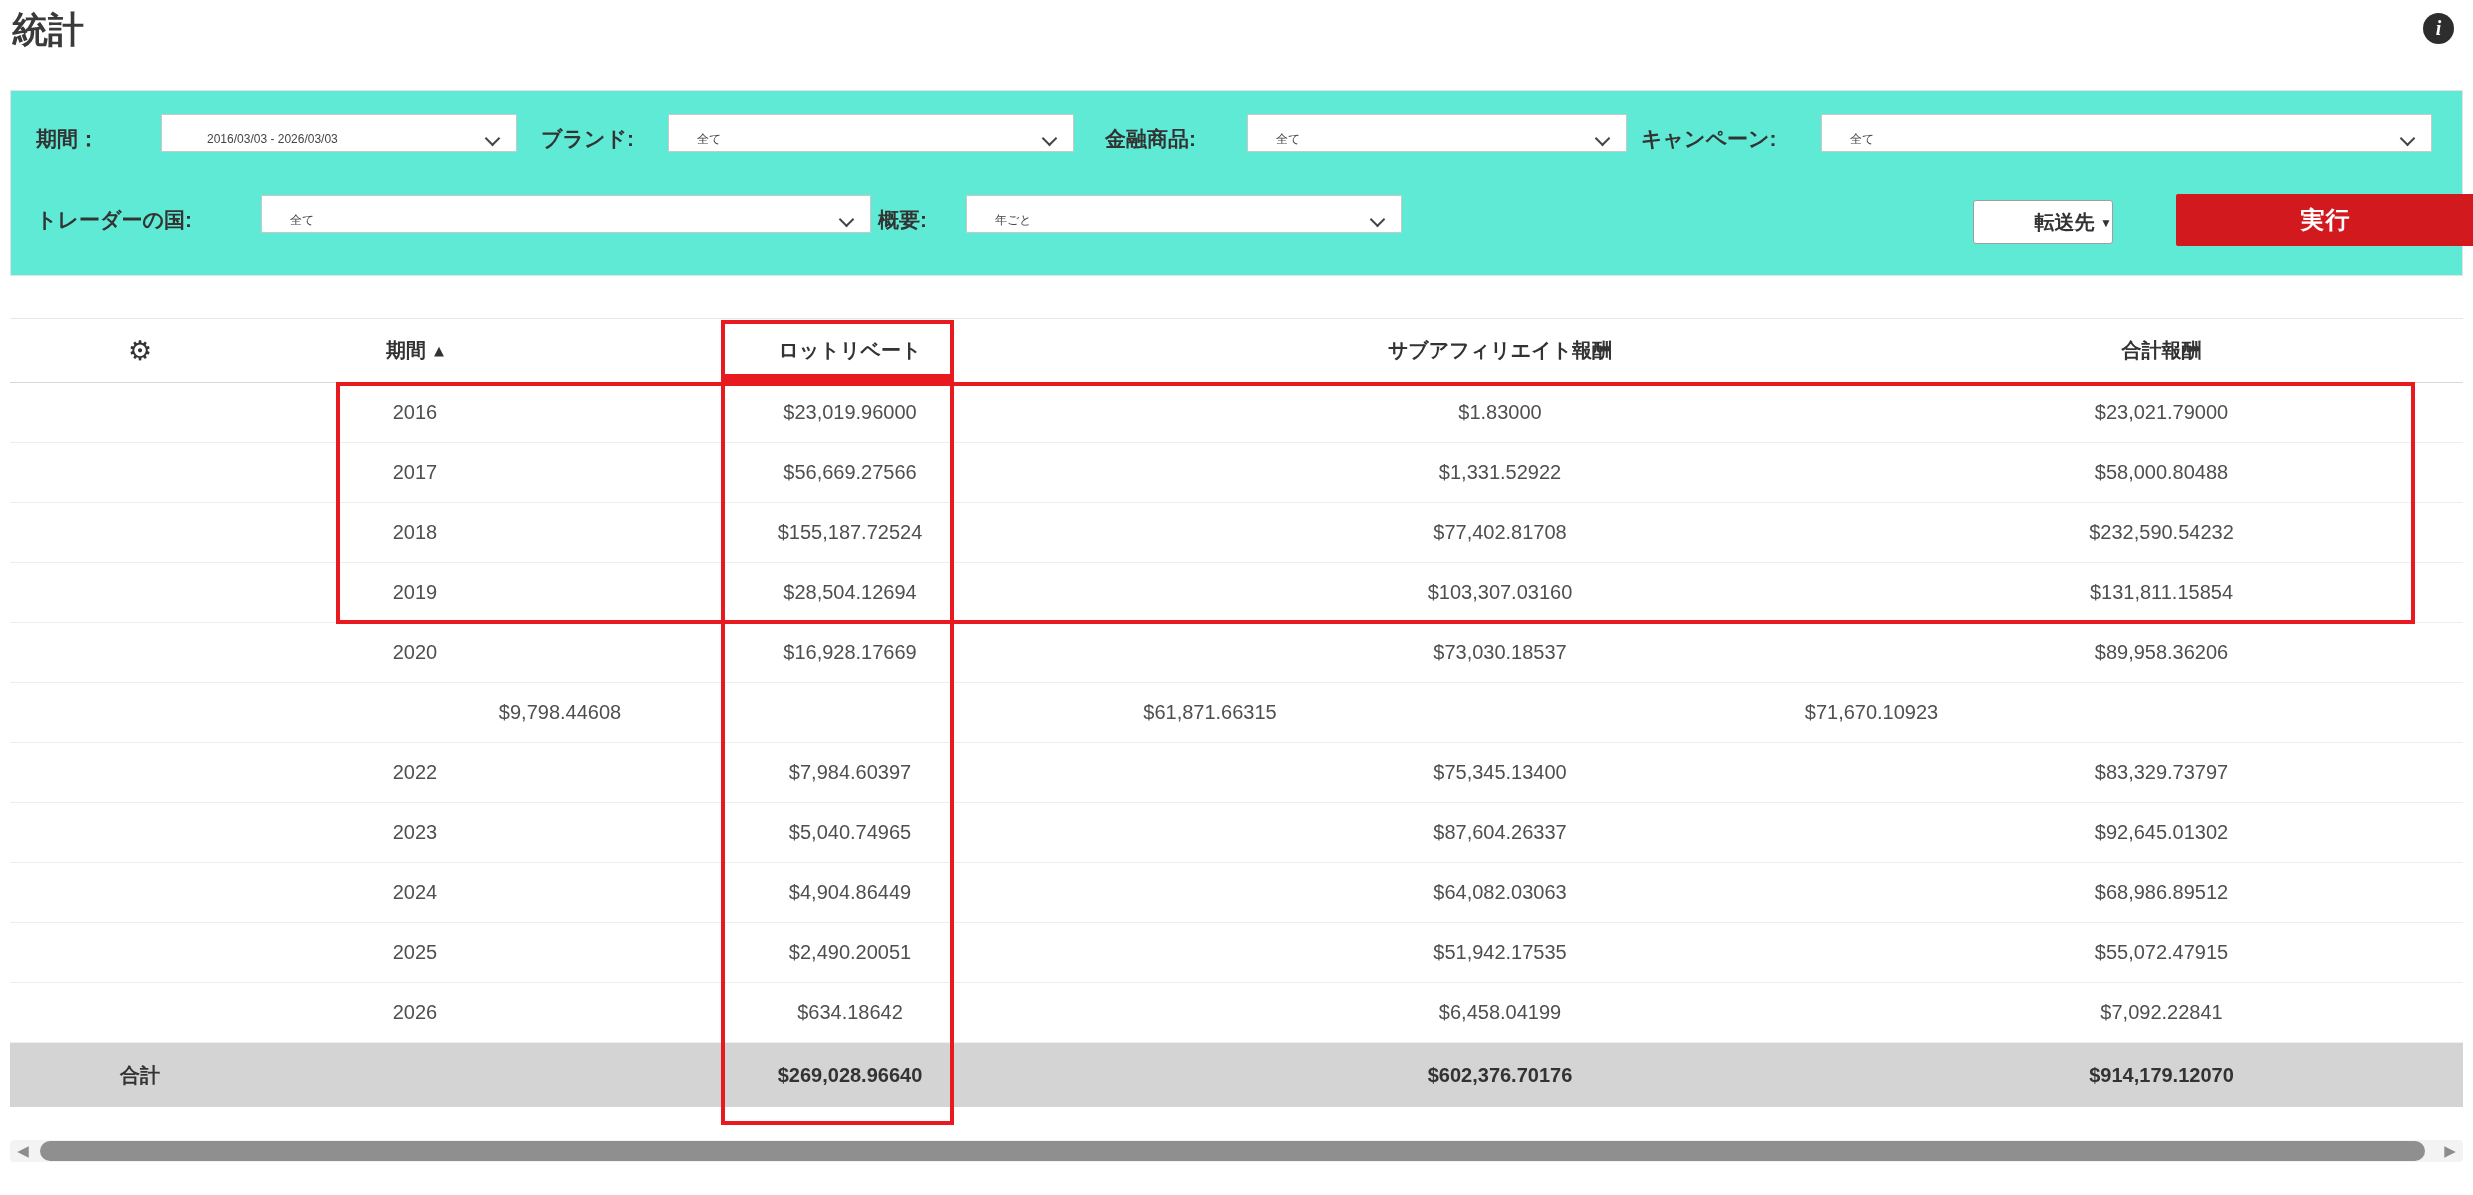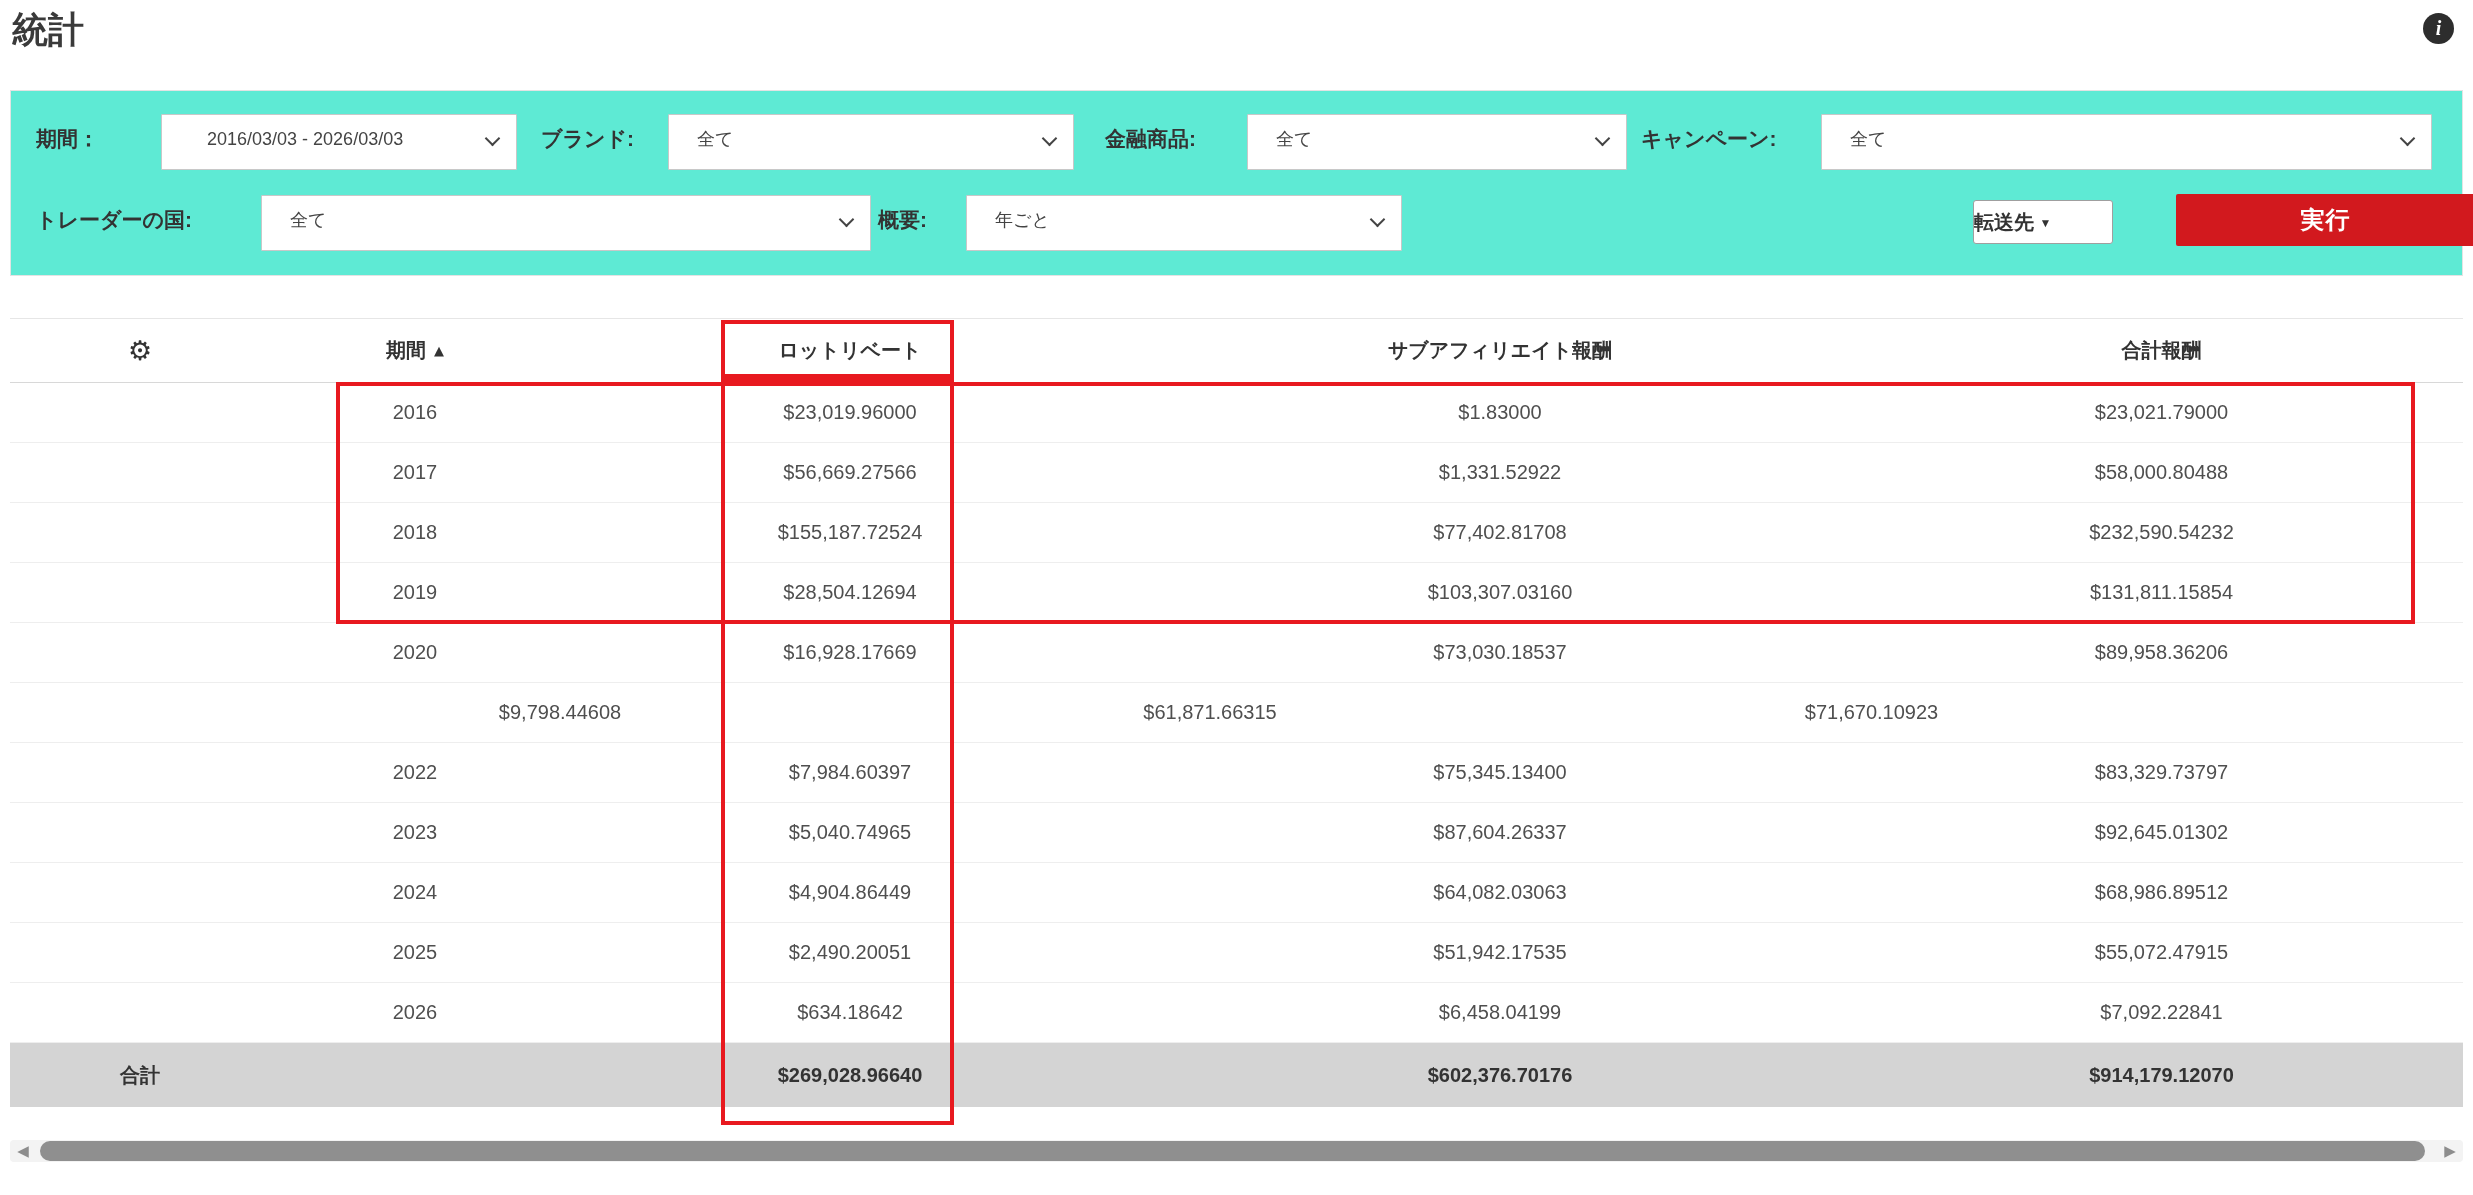--- a/index.html
+++ b/index.html
@@ -12,31 +12,31 @@
 
   
   .info-btn { position:absolute; right:19px; top:13px; width:31px; height:31px; border-radius:50%;
               background:#2d2d2d; color:#fff; text-align:center; line-height:31px;
               font-family:"Liberation Serif",serif; font-weight:bold; font-style:italic; font-size:20px; cursor:pointer; }
 
   
   .filter-panel { position:absolute; left:10px; top:90px; width:2453px; height:186px;
                   background:#5eead4; border:1px solid #e3e3e3; }
   .f-label { position:absolute; font-size:21px; font-weight:bold; color:#333; height:50px; line-height:50px; white-space:nowrap; }
-  .f-select { position:absolute; height:56px; background:#fff; border:1px solid #c8c8c8; border-radius:1px;
-              font-size:18px; color:#444; line-height:48px; padding-left:28px; cursor:pointer; white-space:nowrap; overflow:hidden; }
+  .f-select { position:absolute; height:38px; background:#fff; border:1px solid #c8c8c8; border-radius:1px;
+              font-size:12px; color:#444; line-height:48px; padding-left:28px; cursor:pointer; white-space:nowrap; overflow:hidden; }
   .chev { position:absolute; right:18px; top:18px; width:11px; height:11px;
           border-right:2px solid #444; border-bottom:2px solid #444; transform:rotate(45deg); }
 
   .row1 .f-label, .row1 .f-select { top:23px; }
   .row2 .f-label, .row2 .f-select { top:104px; }
 
   .btn-forward { position:absolute; top:109px; left:1962px; width:140px; height:44px; background:#fff;
                  border:1px solid #9f9f9f; border-radius:3px; font-size:20px; font-weight:bold; color:#333;
-                 text-align:left; line-height:42px; cursor:pointer; }
+                 text-align:right; line-height:42px; cursor:pointer; }
   .btn-forward .caret { font-size:12px; vertical-align:2px; color:#333; }
   .btn-run { position:absolute; top:103px; left:2121px; width:299px; height:52px; background:#d2191e;
              border:none; border-radius:2px; color:#fff; font-size:24px; font-weight:bold;
              text-align:center; line-height:52px; cursor:pointer; letter-spacing:1px;margin-left:44px; }
 
   
   .stats-table { position:absolute; left:10px; top:318px; width:2453px; border-top:1px solid #e6e6e6; }
   .t-row { display:flex; width:100%; }
   .t-head { height:64px; border-bottom:1px solid #d8d8d8; }
   .t-data { height:60px; border-bottom:1px solid #eeeeee; background:#fff; }

